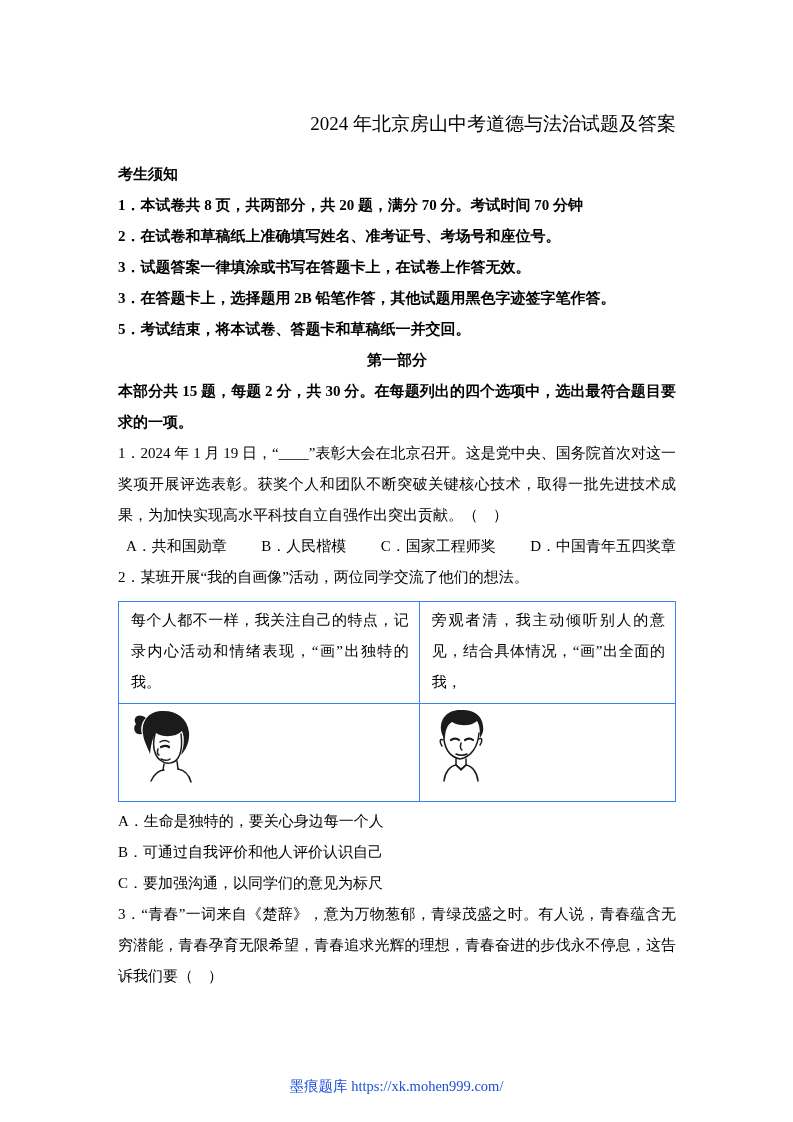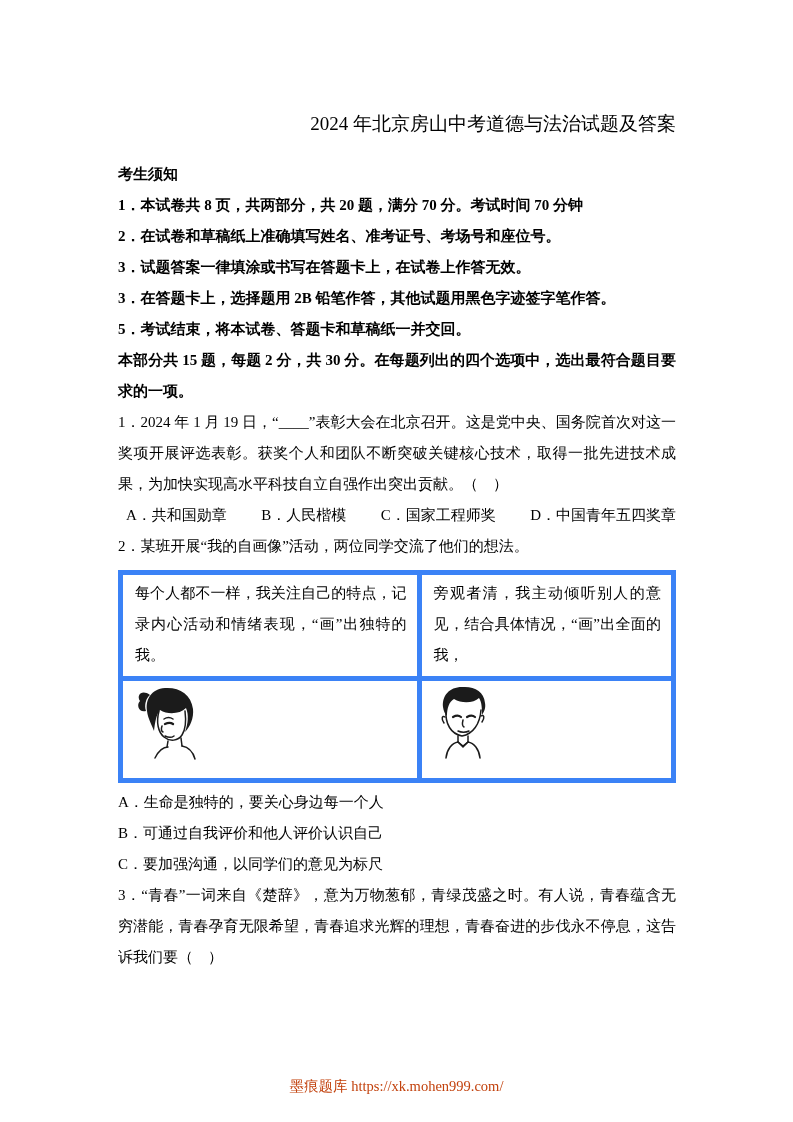--- a/index.html
+++ b/index.html
@@ -40,21 +40,21 @@
     line-height: 31px;
     margin-left: 8px;
   }
   table.dialog-table {
     border-collapse: collapse;
     width: 100%;
     margin: 8px 0 4px 0;
     table-layout: fixed;
   }
   table.dialog-table td {
-    border: 5px solid #3b82f6;
+    border: 1px solid #3b82f6;
     font-size: 15px;
     line-height: 31px;
     padding: 3px 10px 5px 12px;
     vertical-align: top;
     text-align: justify;
   }
   td.col-left { width: 54%; }
   td.col-right { width: 46%; }
   td.img-cell {
     height: 93px;
@@ -62,39 +62,40 @@
     vertical-align: top;
   }
   .portrait { display: inline-block; }
   .footer {
     position: absolute;
     left: 0;
     bottom: 26px;
     width: 100%;
     text-align: center;
     font-size: 14.5px;
-    color: #c2410c;
+    color: #1d4ed8;
     line-height: 20px;
     margin-top: 48px;
   }
 </style>
 </head>
 <body>
 
 <div class="page">
 
   <div class="title">2024 年北京房山中考道德与法治试题及答案</div>
 
   <div class="line bold">考生须知</div>
   <div class="para bold">1．本试卷共 8 页，共两部分，共 20 题，满分 70 分。考试时间 70 分钟</div>
   <div class="para bold">2．在试卷和草稿纸上准确填写姓名、准考证号、考场号和座位号。</div>
   <div class="para bold">3．试题答案一律填涂或书写在答题卡上，在试卷上作答无效。</div>
   <div class="para bold">3．在答题卡上，选择题用 2B 铅笔作答，其他试题用黑色字迹签字笔作答。</div>
   <div class="para bold">5．考试结束，将本试卷、答题卡和草稿纸一并交回。</div>
 
+  <div class="line bold center">第一部分</div>
   <div class="para bold">本部分共 15 题，每题 2 分，共 30 分。在每题列出的四个选项中，选出最符合题目要求的一项。</div>
 
   <div class="para">1．2024 年 1 月 19 日，“____”表彰大会在北京召开。这是党中央、国务院首次对这一奖项开展评选表彰。获奖个人和团队不断突破关键核心技术，取得一批先进技术成果，为加快实现高水平科技自立自强作出突出贡献。（　）</div>
   <div class="options-row">
     <span>A．共和国勋章</span>
     <span>B．人民楷模</span>
     <span>C．国家工程师奖</span>
     <span>D．中国青年五四奖章</span>
   </div>
 

